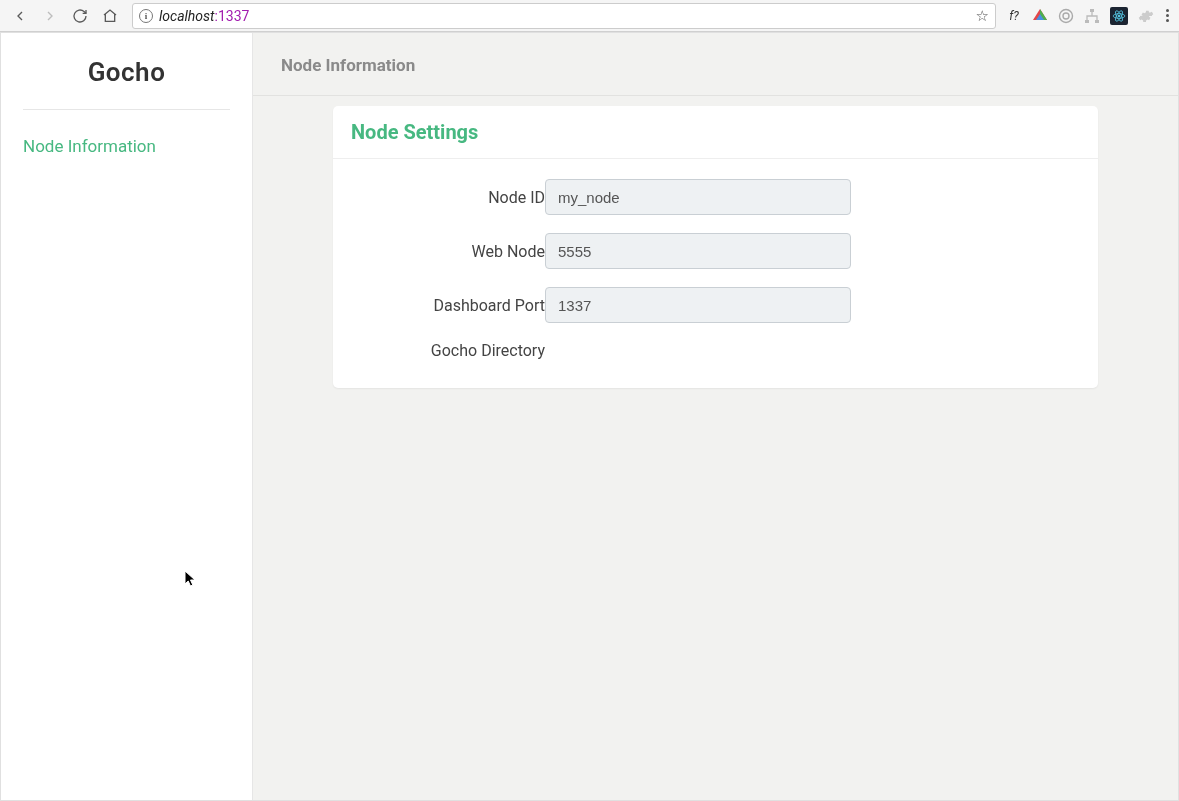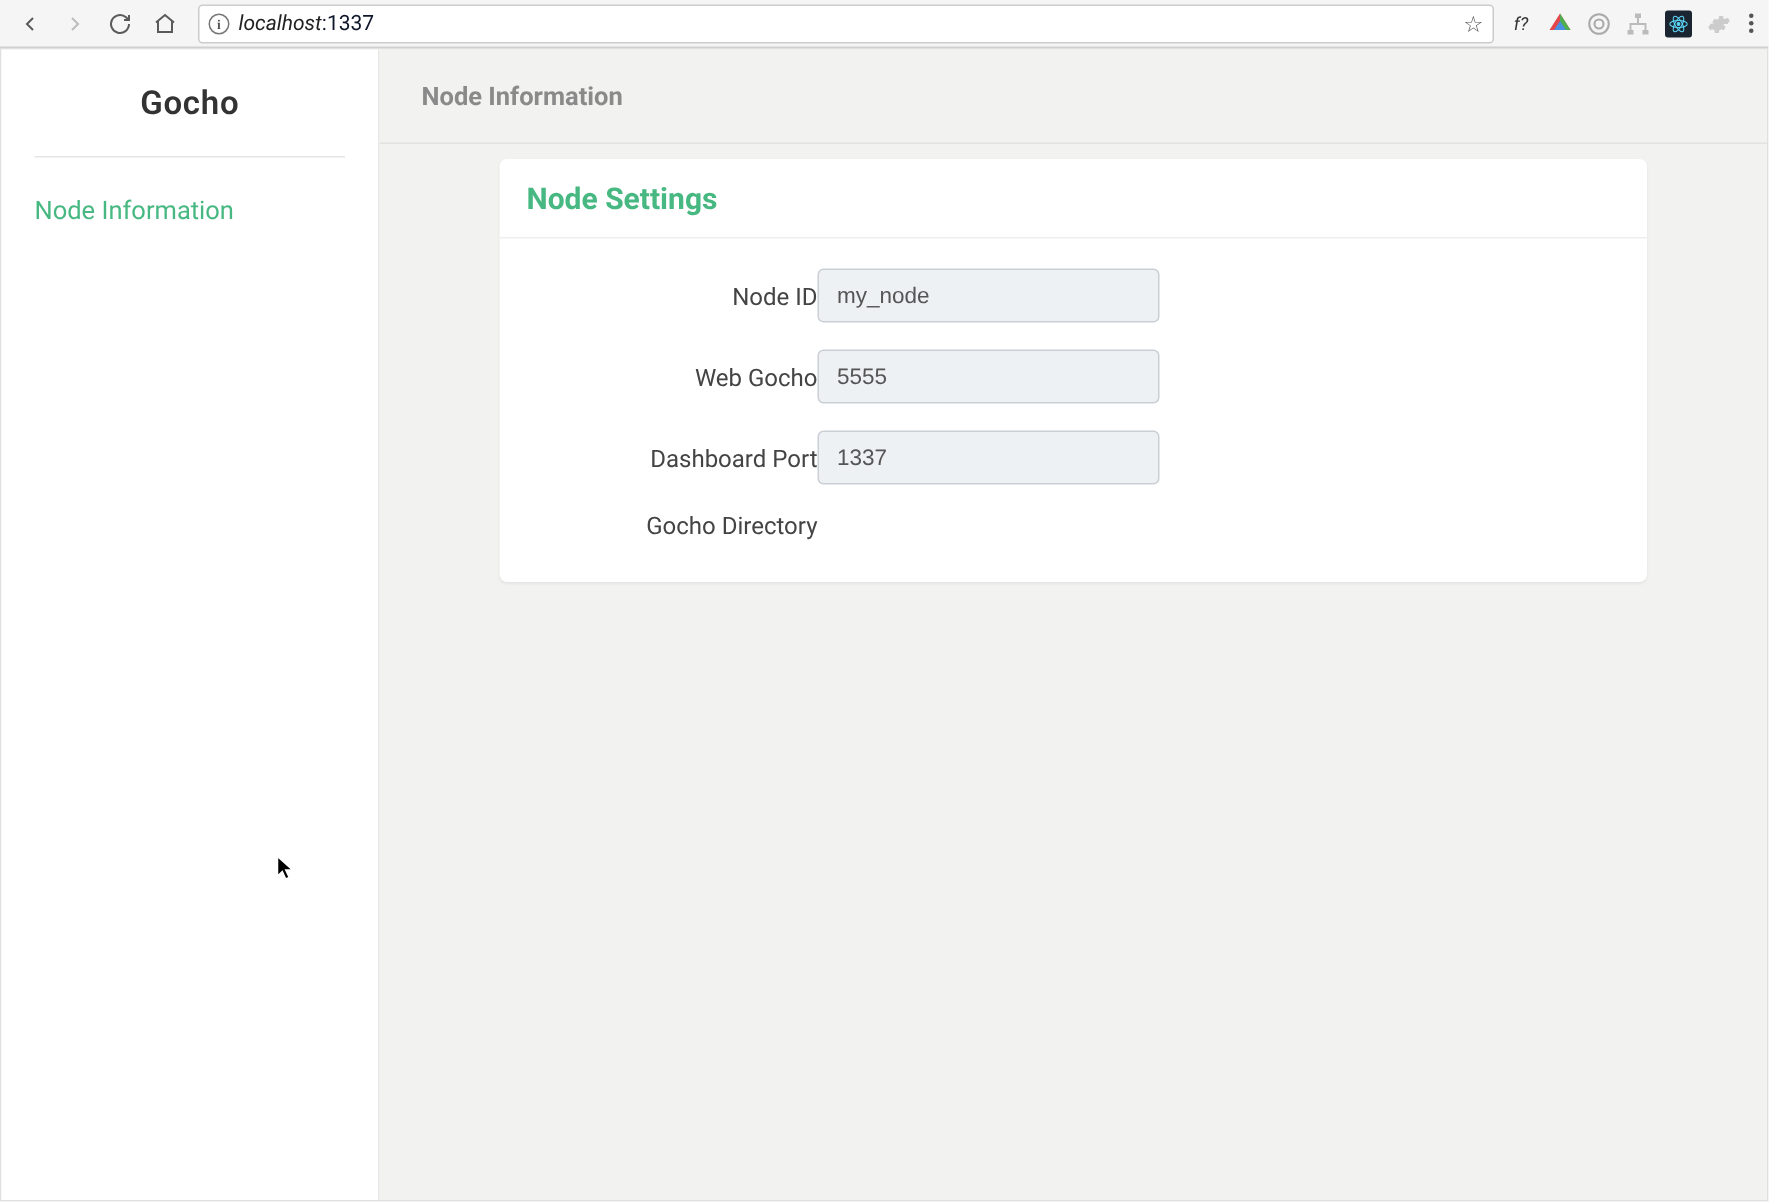--- a/index.html
+++ b/index.html
@@ -48,21 +48,21 @@
   }
   .omnibox .info-circle {
     width: 14px; height: 14px;
     border: 1px solid #777;
     border-radius: 50%;
     display: flex; align-items: center; justify-content: center;
     font-size: 9px; font-weight: bold; color:#555;
     font-family: Georgia, serif;
   }
   .omnibox .url-host { color:#222;font-style:italic; }
-  .omnibox .url-port { color:#0f172a; }
+  .omnibox .url-port { color:#a21caf; }
   .omnibox-star { color:#555; font-size:15px; }
 
   .ext-icons { display:flex; align-items:center; gap:10px; padding: 0 6px 0 2px; }
   .ext-icons .ext {
     width: 16px; height:16px; display:flex; align-items:center; justify-content:center;
     font-size:12px;
   }
   .dots-vert { display:flex; flex-direction:column; gap:2px; padding:0 4px; }
   .dots-vert span { width:3px; height:3px; background:#555; border-radius:50%; }
 
@@ -76,21 +76,21 @@
 
   
   .sidebar {
     width: 252px;
     background: #fff;
     border-right: 1px solid #e6e6e6;
     flex-shrink: 0;
   }
   .brand {
     text-align: center;
-    font-size: 22px;
+    font-size: 26px;
     font-weight: 600;
     color: #333;
     padding: 24px 10px 22px;
     letter-spacing: 0.5px;
   }
   .brand-hr {
     height:1px; background:#e6e6e6; margin: 0 22px 14px;
   }
   .nav-item {
     display:block;
@@ -146,21 +146,21 @@
     margin-bottom: 18px;
   }
   .form-row:last-child { margin-bottom: 0; }
   .form-label {
     width: 190px;
     font-size: 16px;
     color: #444;
     text-align: right;
   }
   .form-input {
-    width: 228px;
+    width: 306px;
     height: 36px;
     border: 1px solid #c9cfd4;
     background: #eef1f3;
     border-radius: 4px;
     padding: 0 12px;
     font-size: 15px;
     color: #555;
   }
 
   
@@ -267,21 +267,21 @@
       <div class="card">
         <div class="card-header">Node Settings</div>
         <div class="card-body">
 
           <div class="form-row">
             <label class="form-label">Node ID</label>
             <input class="form-input" type="text" readonly="" value="my_node" style="">
           </div>
 
           <div class="form-row">
-            <label class="form-label">Web Gocho</label>
+            <label class="form-label">Web Node</label>
             <input class="form-input" type="text" readonly="" value="5555" style="">
           </div>
 
           <div class="form-row">
             <label class="form-label">Dashboard Port</label>
             <input class="form-input" type="text" readonly="" value="1337" style="">
           </div>
 
           <div class="form-row">
             <label class="form-label">Gocho Directory</label>

